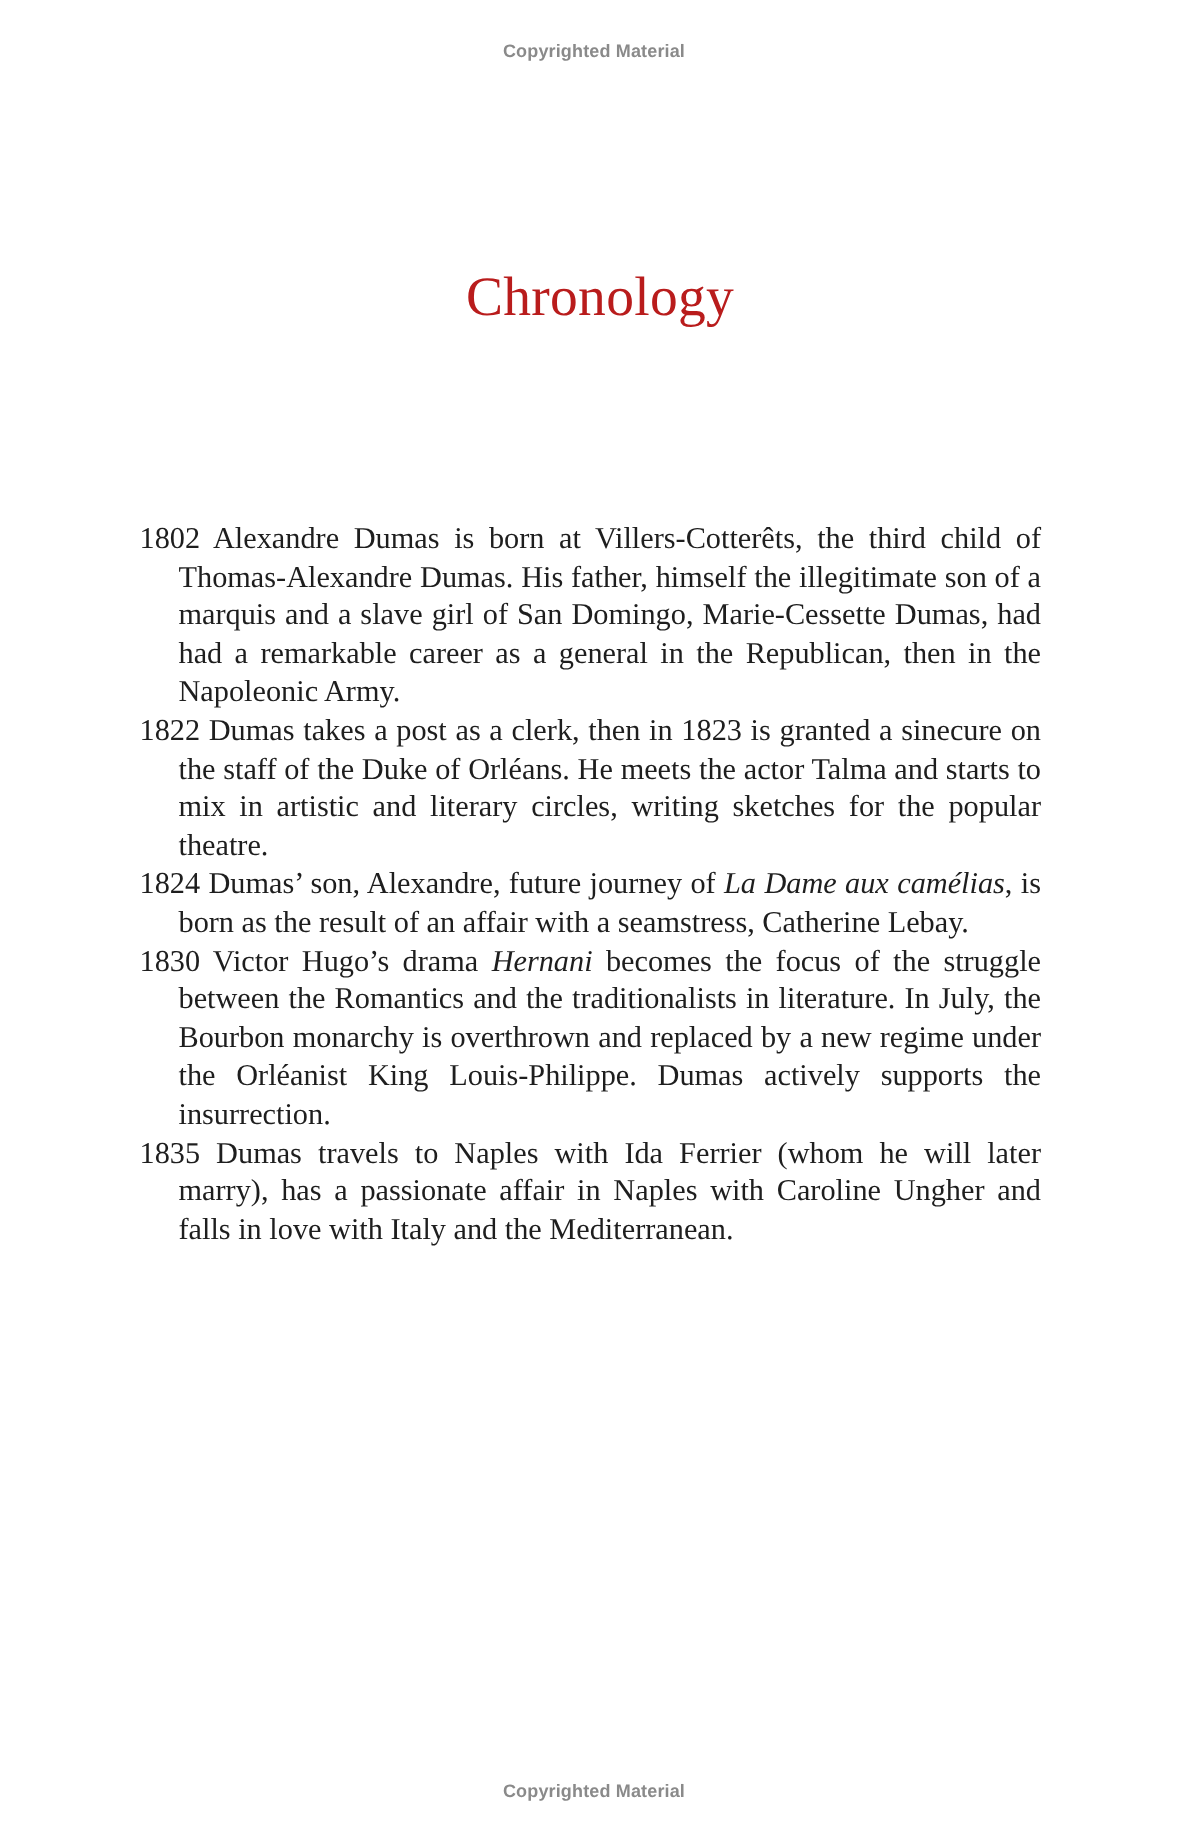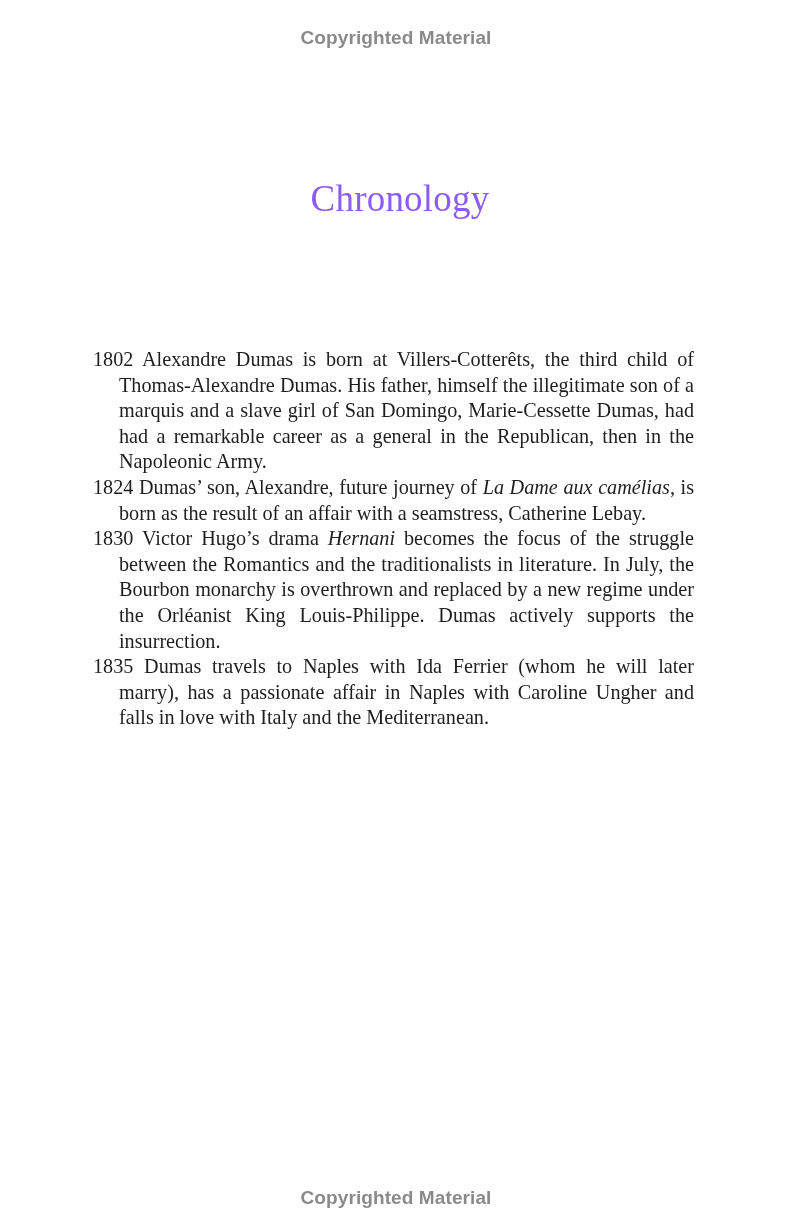--- a/index.html
+++ b/index.html
@@ -4,27 +4,27 @@
 <style>
   html, body { margin: 0; padding: 0; background: #ffffff; }
   body {
     width: 800px; height: 1230px; position: relative; overflow: hidden;
     font-family: "Liberation Serif", "DejaVu Serif", serif;
     color: #1e1e1e;
   }
   .watermark {
     position: absolute; left: 0; width: 792px; text-align: center;
     font-family: "Liberation Sans", "DejaVu Sans", sans-serif;
-    font-weight: bold; font-size: 19px; color: #8a8a8a; letter-spacing: 0.1px;
+    font-weight: bold; font-size: 12px; color: #8a8a8a; letter-spacing: 0.1px;
   }
   .wm-top { top: 27px; }
   .wm-bottom { top: 1187px; }
   .title {
     position: absolute; top: 152px; left: 0; width: 800px; text-align: center;
-    font-size: 37px; font-weight: normal; color: #8b5cf6; letter-spacing: 0.2px;
+    font-size: 37px; font-weight: normal; color: #b91c1c; letter-spacing: 0.2px;
   }
   .chronology {
     position: absolute; top: 347px; left: 93px; width: 601px;
     font-size: 20.2px; line-height: 25.6px;
   }
   .entry {
     padding-left: 26px; text-indent: -26px;
     text-align: justify; margin: 0;
   }
   .year { font-variant-numeric: oldstyle-nums; }
@@ -35,20 +35,21 @@
 
 <div class="watermark wm-top">Copyrighted Material</div>
 
 <h1 class="title">Chronology</h1>
 
 <div class="chronology">
 
   <p class="entry"><span class="year">1802</span><span> Alexandre Dumas is born at Villers-Cotterêts, the third child of Thomas-Alexandre Dumas. His father, himself the illegitimate son of a marquis and a slave girl of San Domingo, Marie-Cessette Dumas, had had a remarkable career as a general in the Republi­can, then in the Napoleonic Army.</span></p>
 
 
+  <p class="entry"><span class="year">1822</span><span> Dumas takes a post as a clerk, then in 1823 is granted a sinecure on the staff of the Duke of Orléans. He meets the actor Talma and starts to mix in artistic and literary circles, writing sketches for the popular theatre.</span></p>
 
   <p class="entry"><span class="year">1824</span><span> Dumas’ son, Alexandre, future journey of </span><span class="seg-i">La Dame aux camélias</span><span>, is born as the result of an affair with a seamstress, Catherine Lebay.</span></p>
 
 
   <p class="entry"><span class="year">1830</span><span> Victor Hugo’s drama </span><span class="seg-i">Hernani</span><span> becomes the focus of the struggle between the Romantics and the traditionalists in litera­ture. In July, the Bourbon monarchy is overthrown and replaced by a new regime under the Orléanist King Louis-Philippe. Dumas actively supports the insurrection.</span></p>
 
 
 
   <p class="entry"><span class="year">1835</span><span> Dumas travels to Naples with Ida Ferrier (whom he will later marry), has a passionate affair in Naples with Caroline Ungher and falls in love with Italy and the Mediterranean.</span></p>
 

